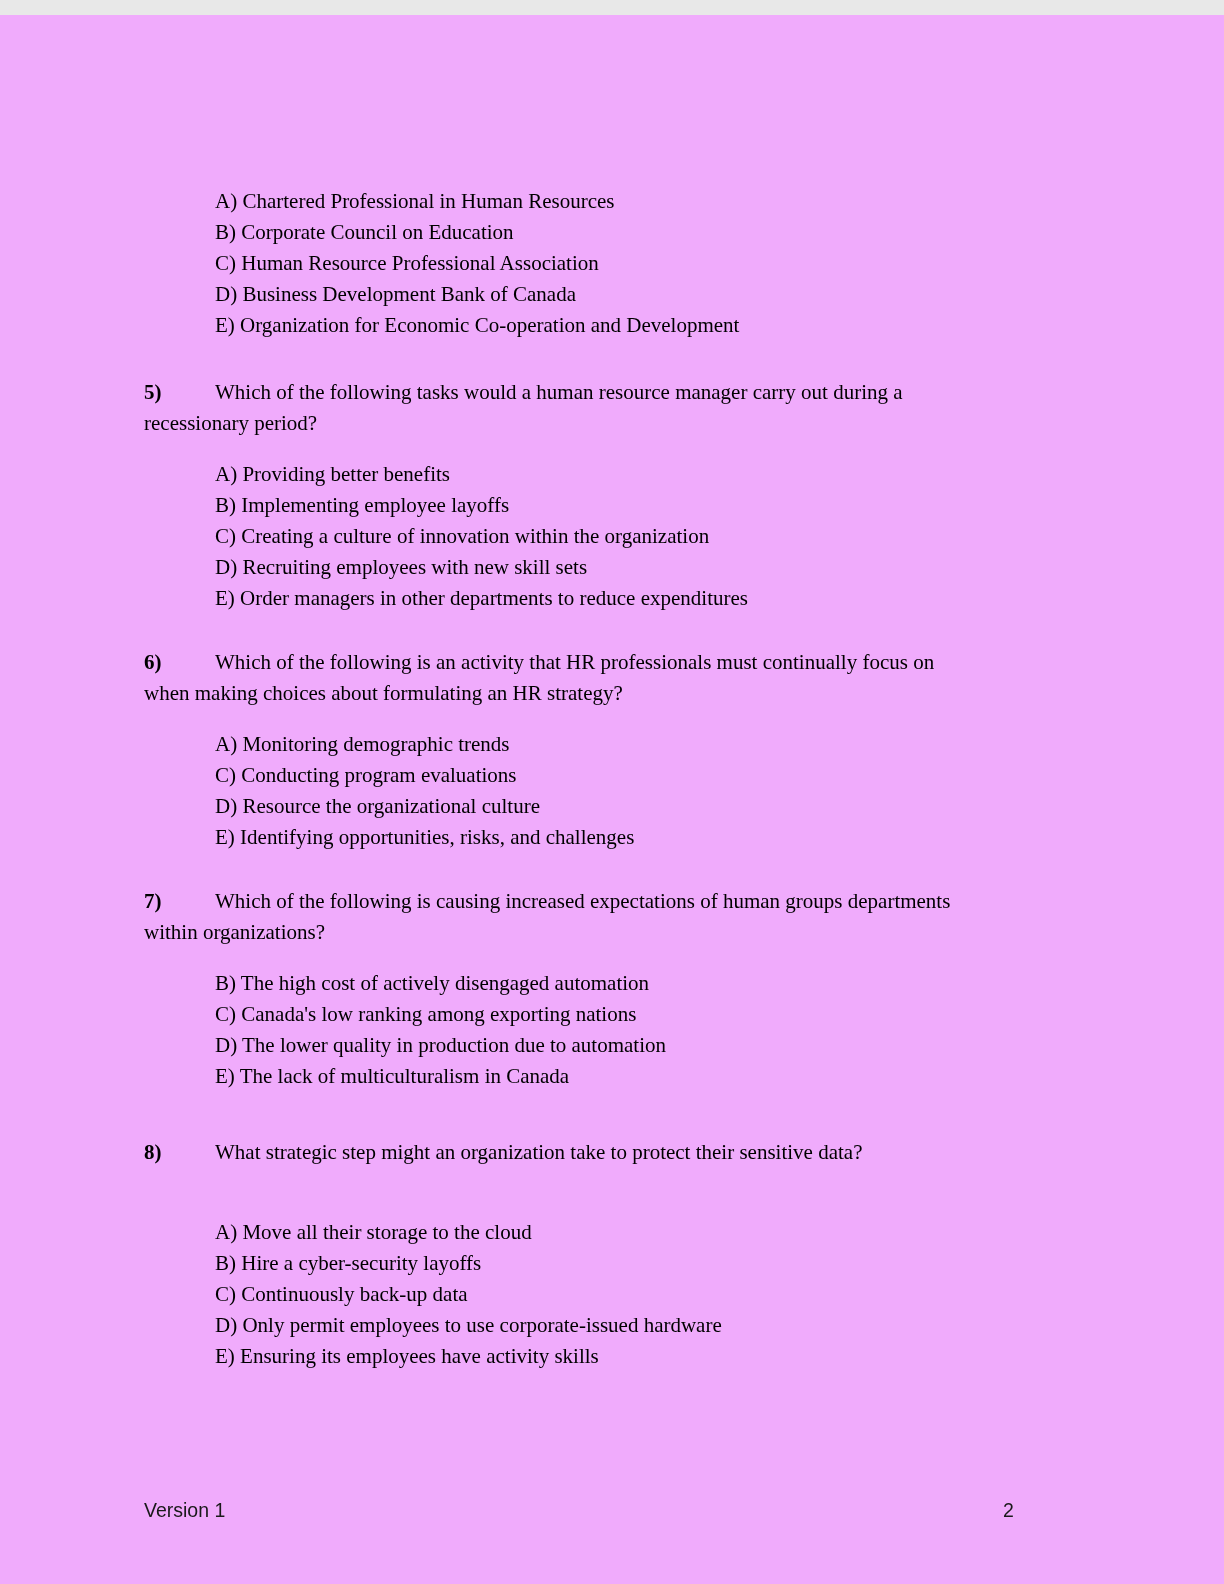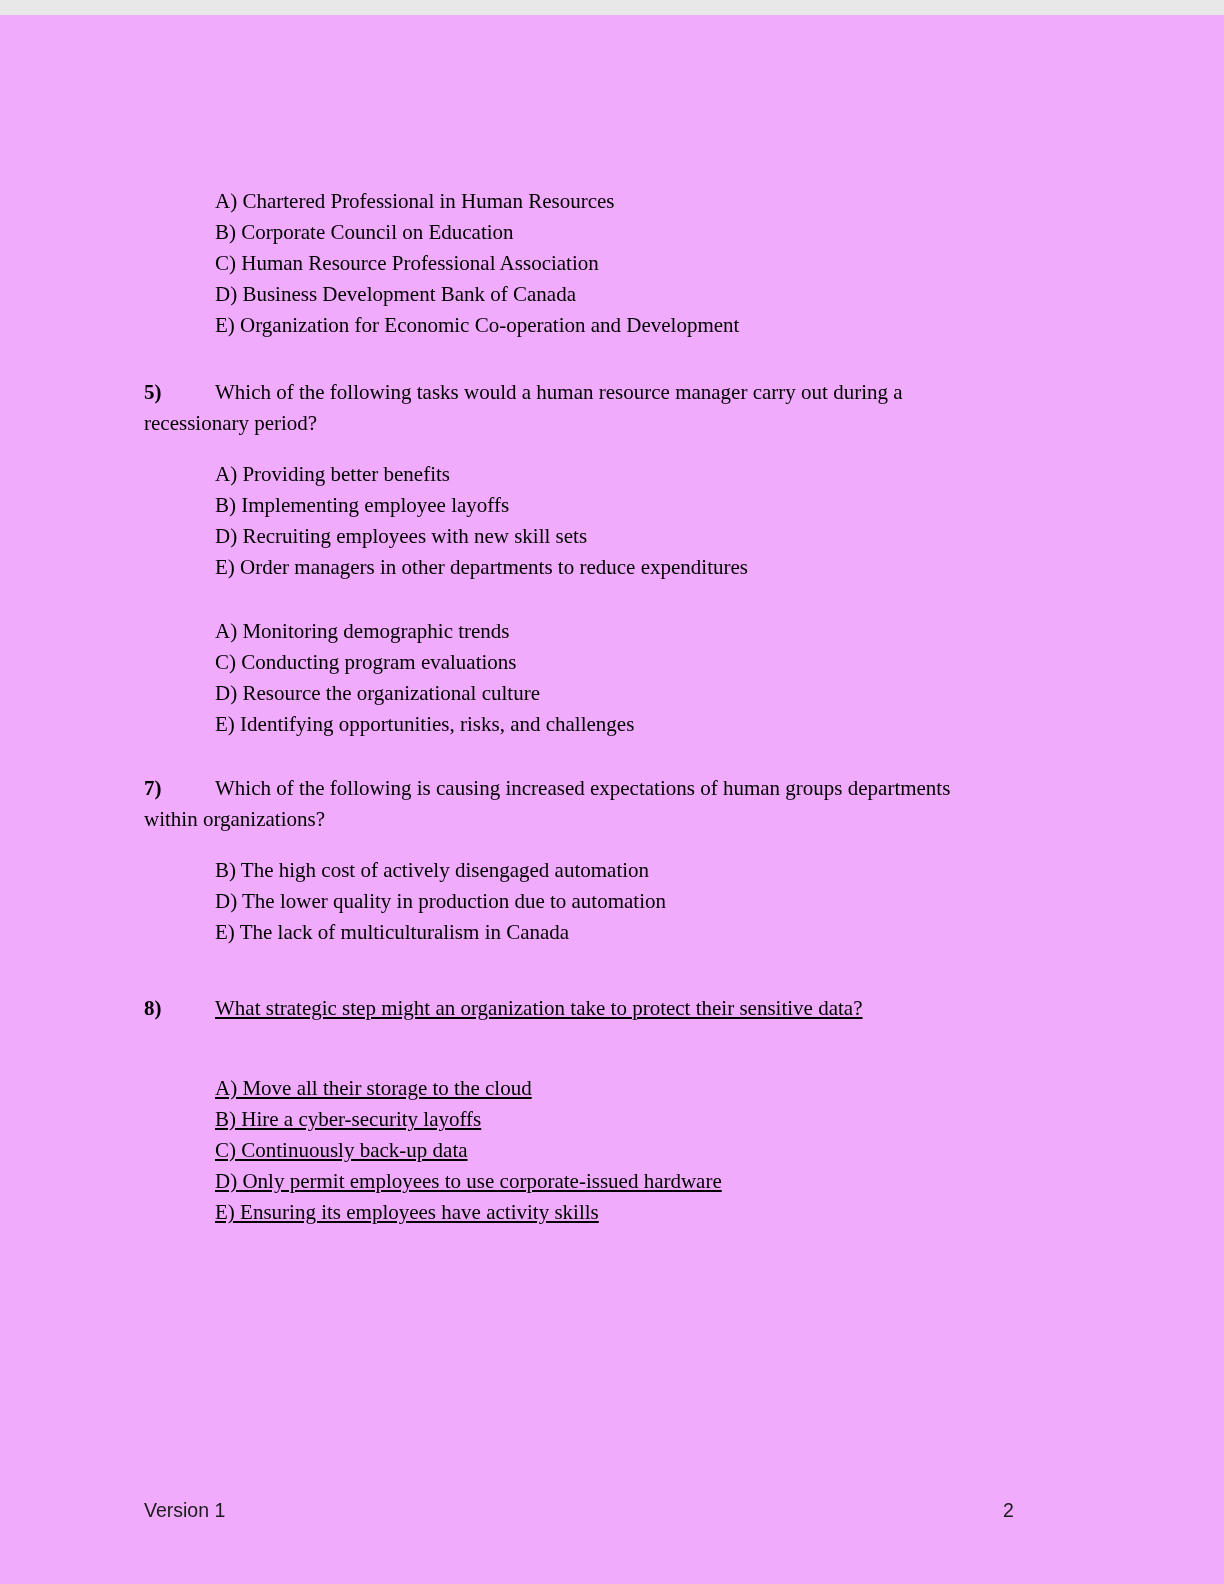--- a/index.html
+++ b/index.html
@@ -31,21 +31,21 @@
   }
   .option {
     white-space: nowrap;
   }
   .question {
     margin: 0;
   }
   .qblock-5 { margin-top: 36px; }
   .qblock-6 { margin-top: 33px; }
   .qblock-7 { margin-top: 33px; }
-  .qblock-8 { margin-top: 45px; text-decoration: underline; }
+  .qblock-8 { margin-top: 45px; }
   .question .qnum {
     display: inline-block;
     width: 71px;
     font-weight: bold;
   }
   .question .qtext {
     white-space: pre-line;
   }
   .opts-after-question { margin-top: 20px; }
   .opts-after-q8 { margin-top: 49px; }
@@ -85,41 +85,47 @@
     </div>
 
     <div class="qblock qblock-5">
       <p class="question">
         <span class="qnum">5)</span><span class="qtext">Which of the following tasks would a human resource manager carry out during a
 recessionary period?</span>
       </p>
       <div class="options opts-after-question">
         <div class="option">A) Providing better benefits</div>
         <div class="option">B) Implementing employee layoffs</div>
+        <div class="option">C) Creating a culture of innovation within the organization</div>
         <div class="option">D) Recruiting employees with new skill sets</div>
         <div class="option">E) Order managers in other departments to reduce expenditures</div>
       </div>
     </div>
 
     <div class="qblock qblock-6">
+      <p class="question">
+        <span class="qnum">6)</span><span class="qtext">Which of the following is an activity that HR professionals must continually focus on
+when making choices about formulating an HR strategy?</span>
+      </p>
       <div class="options opts-after-question">
         <div class="option">A) Monitoring demographic trends</div>
         <div class="option">C) Conducting program evaluations</div>
         <div class="option">D) Resource the organizational culture</div>
         <div class="option">E) Identifying opportunities, risks, and challenges</div>
       </div>
     </div>
 
     <div class="qblock qblock-7">
       <p class="question">
         <span class="qnum">7)</span><span class="qtext">Which of the following is causing increased expectations of human groups departments
 within organizations?</span>
       </p>
       <div class="options opts-after-question">
         <div class="option">B) The high cost of actively disengaged automation</div>
+        <div class="option">C) Canada's low ranking among exporting nations</div>
         <div class="option">D) The lower quality in production due to automation</div>
         <div class="option">E) The lack of multiculturalism in Canada</div>
       </div>
     </div>
 
     <div class="qblock qblock-8">
       <p class="question">
         <span class="qnum">8)</span><span class="qtext">What strategic step might an organization take to protect their sensitive data?</span>
       </p>
       <div class="options opts-after-q8">

